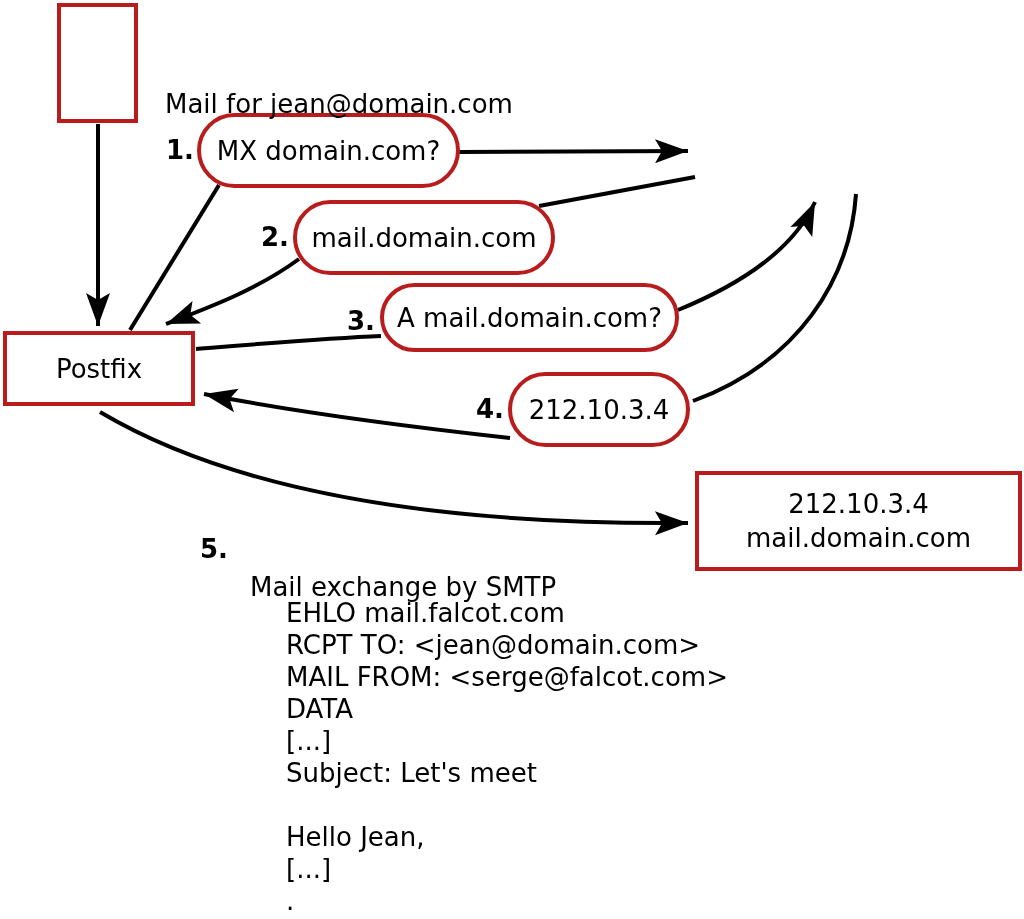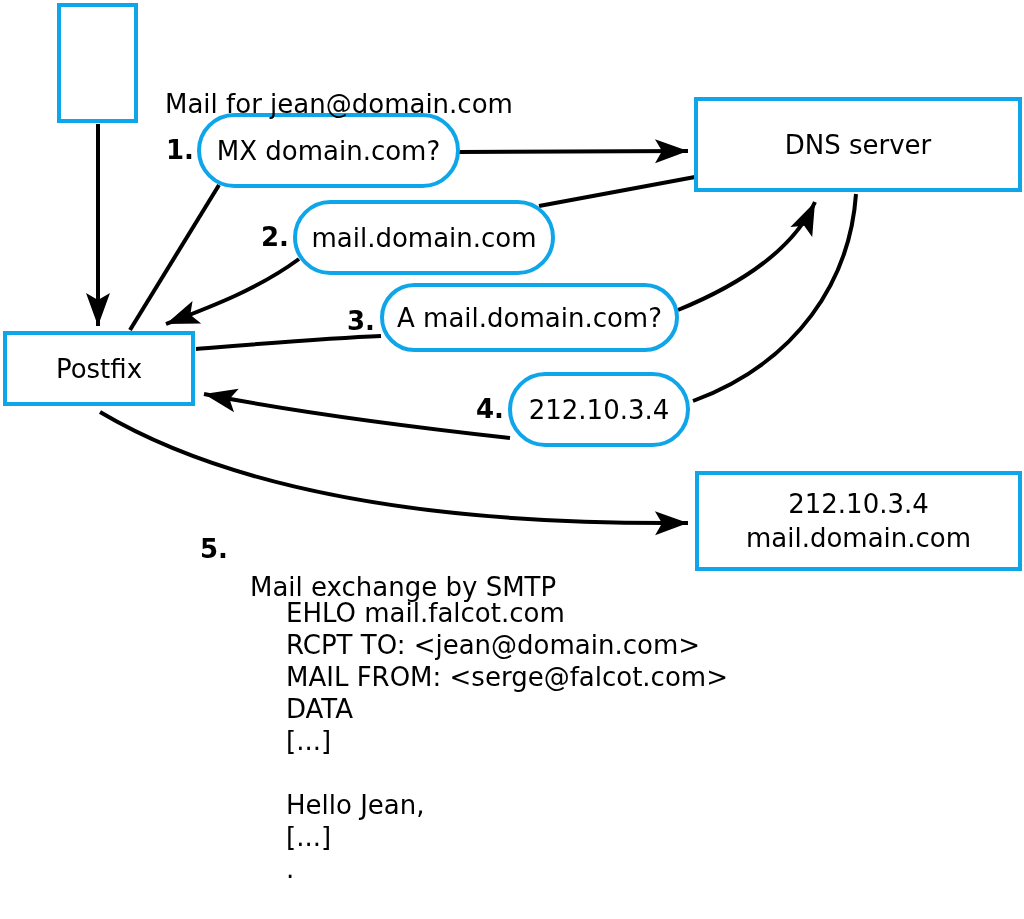--- a/index.html
+++ b/index.html
@@ -4,21 +4,21 @@
 <style>
   html,body { margin:0; padding:0; background:#fff; }
   #stage {
     position:relative; width:1024px; height:919px; overflow:hidden;
     background:#ffffff; color:#000000;
     font-family:"DejaVu Sans","Liberation Sans",sans-serif;
   }
   #wires { position:absolute; left:0; top:0; z-index:0; }
   .node {
     position:absolute; box-sizing:border-box; background:#ffffff;
-    border:4px solid #0ea5e9; display:flex; align-items:center;
+    border:4px solid #b91c1c; display:flex; align-items:center;
     justify-content:center; font-size:26px; z-index:1; text-align:center;
   }
   .pill { border-radius:39px; }
   .col { flex-direction:column; }
   .node .ln { line-height:34px; }
   .num {
     position:absolute; z-index:2; font-size:26px; font-weight:bold;
     width:58px; text-align:right; line-height:33px;
   }
   .label { position:absolute; z-index:2; font-size:26px; line-height:33px; white-space:pre;margin-top:38px; }
@@ -49,23 +49,20 @@
       <path d="M100,412 C240,495 450,525 688,523" marker-end="url(#ah)"></path>
     </g>
   </svg>
 
   <div class="node" style="left:57px; top:3px; width:81px; height:120px;"></div>
 
   <div class="node" style="left:3px; top:331px; width:192px; height:75px;justify-content:center;">
     <span>Postfix</span>
   </div>
 
-  <div class="node" style="left:694px; top:97px; width:328px; height:95px;">
-    <span>DNS server</span>
-  </div>
 
   <div class="node col" style="left:695px; top:471px; width:327px; height:100px;">
     <div class="ln">212.10.3.4</div>
     <div class="ln">mail.domain.com</div>
   </div>
 
   <div class="node pill" style="left:197px; top:113px; width:263px; height:75px;">
     <span>MX domain.com?</span>
   </div>
   <div class="node pill" style="left:293px; top:200px; width:262px; height:75px;">
@@ -86,19 +83,20 @@
 
   <div class="label" style="left:165px; top:50px;">Mail for jean@domain.com</div>
   <div class="label" style="left:250px; top:533px;">Mail exchange by SMTP</div>
 
   <div class="smtp">
     <div class="smtp-line">EHLO mail.falcot.com</div>
     <div class="smtp-line">RCPT TO: &lt;jean@domain.com&gt;</div>
     <div class="smtp-line">MAIL FROM: &lt;serge@falcot.com&gt;</div>
     <div class="smtp-line">DATA</div>
     <div class="smtp-line">[...]</div>
+    <div class="smtp-line">Subject: Let's meet</div>
     <div class="smtp-line"></div>
     <div class="smtp-line">Hello Jean,</div>
     <div class="smtp-line">[...]</div>
     <div class="smtp-line">.</div>
   </div>
 
 </div>
 
 </body></html>

